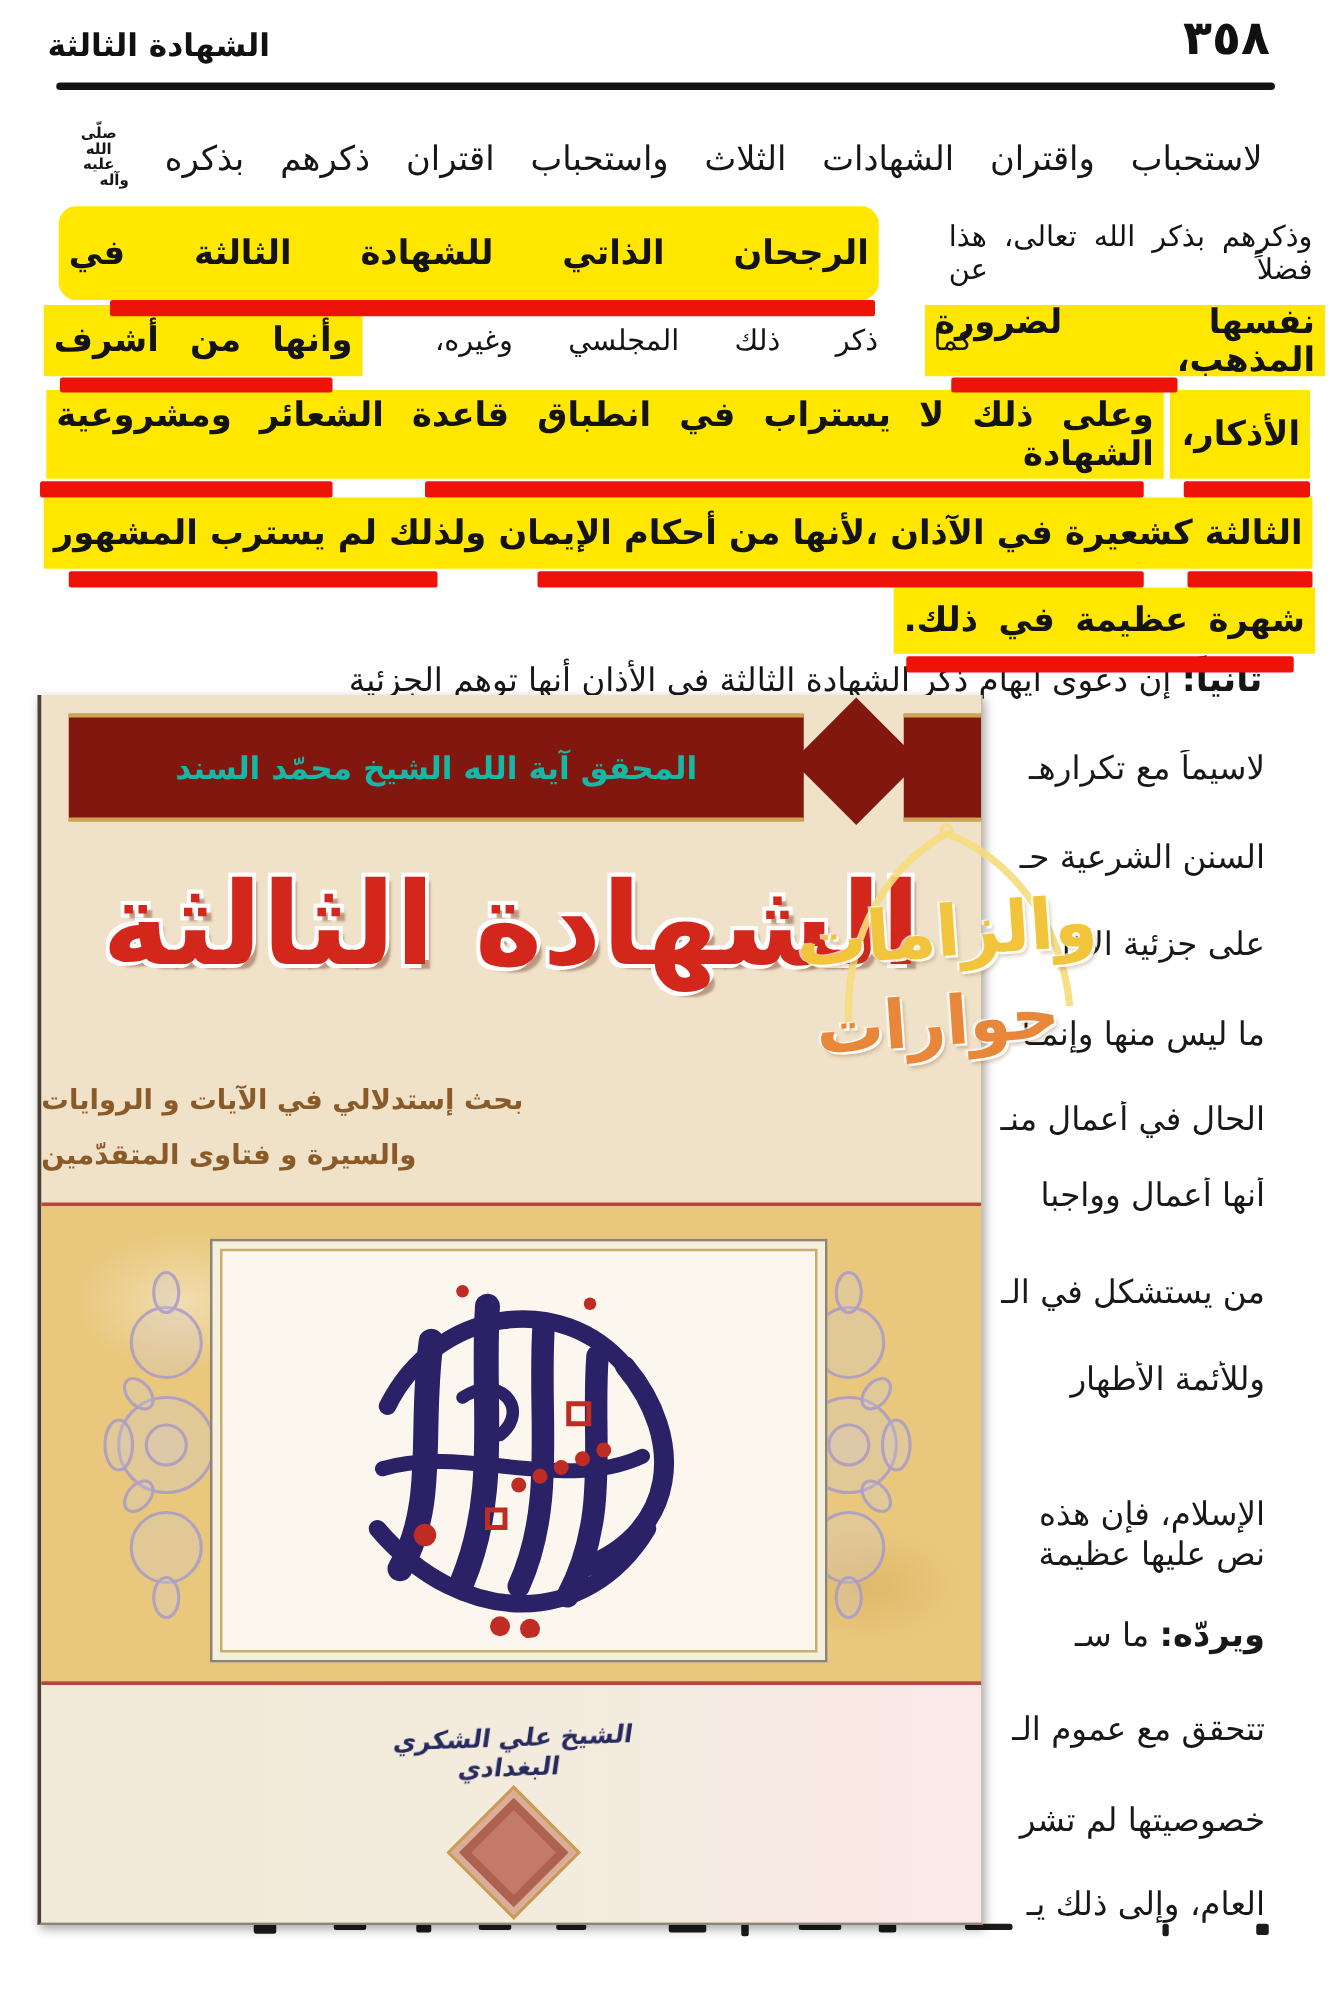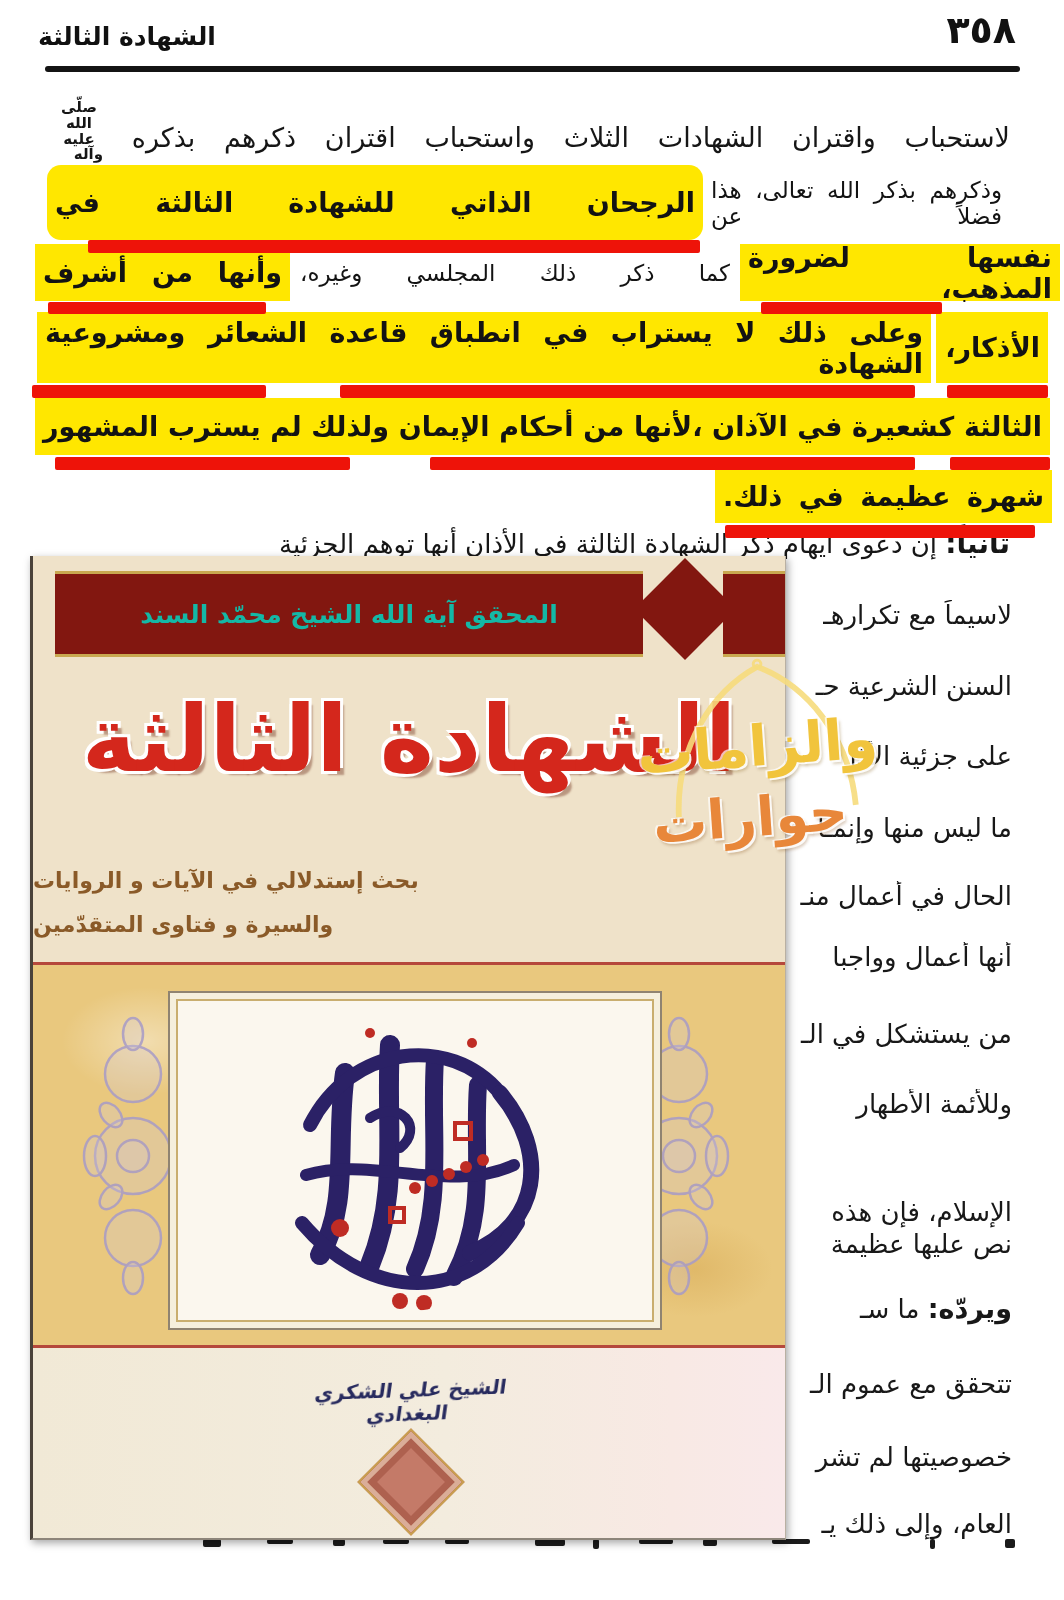--- a/index.html
+++ b/index.html
@@ -8,25 +8,25 @@
 
   
   .running-title{position:absolute;left:38px;top:22px;font-size:25px;font-weight:bold;color:#111;}
   .page-num{position:absolute;right:48px;top:8px;font-size:38px;font-weight:bold;color:#111;}
   .header-rule{position:absolute;left:45px;top:66px;width:975px;height:6px;background:#141414;border-radius:3px;}
 
   
   .bline{position:absolute;color:#161616;}
   .seg{position:absolute;display:flex;align-items:center;justify-content:center;color:#131313;}
   .seg-inner{width:100%;padding:0 8px;text-align:justify;text-align-last:justify;}
-  .plain{font-size:23px;font-weight:500;}
+  .plain{font-size:23px;font-weight:500;margin-left:48px;}
   .hl{background:#ffe700;font-size:27px;font-weight:bold;}
   .red-bar{position:absolute;height:13px;background:#ee1309;border-radius:2px;z-index:2;}
   .line1{left:55px;top:100px;width:955px;font-size:27px;font-weight:500;text-align:justify;text-align-last:justify;}
-  .salawat{display:inline-block;width:48px;font-size:15px;line-height:1.05;text-align:center;vertical-align:-12px;font-weight:bold;}
+  .salawat{display:inline-block;width:48px;font-size:12px;line-height:1.05;text-align:center;vertical-align:-12px;font-weight:bold;}
   .line7{left:55px;top:527px;width:955px;font-size:26px;}
   .line7 b{font-size:28px;}
 
   
   .rc-line{position:absolute;left:784px;width:228px;height:36px;font-size:26px;color:#181818;
            white-space:nowrap;overflow:hidden;text-align:right;}
   .rc-line b{font-size:27px;}
 
   
   #cover{position:absolute;left:30px;top:556px;width:752px;height:982px;z-index:10;

